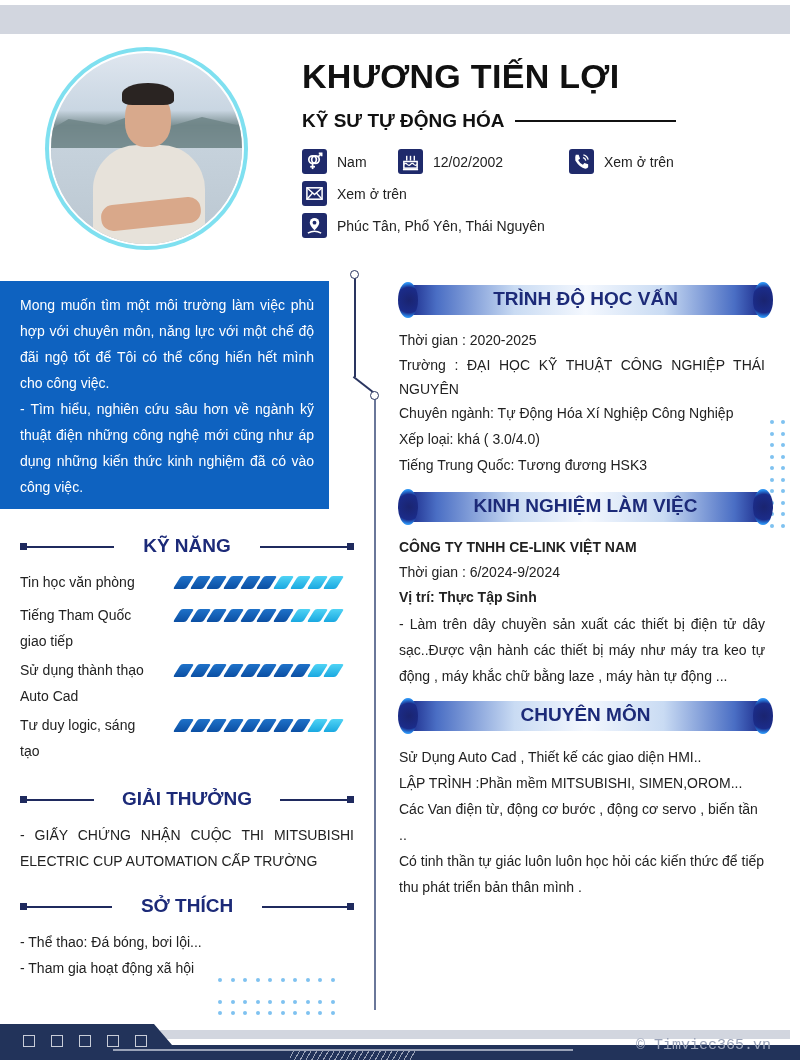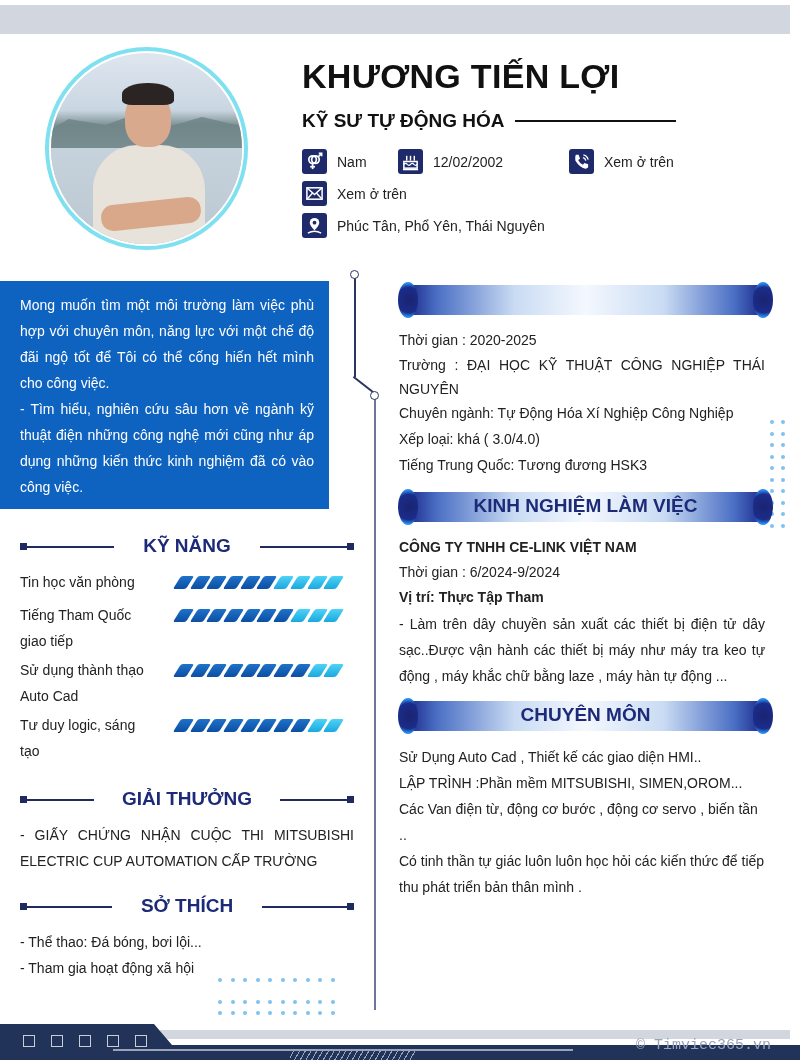--- a/index.html
+++ b/index.html
@@ -326,39 +326,40 @@
     <span></span>
     <span></span>
     <span></span>
     <span></span>
 </div>
 
 <div class="ribbon" style="top:282px;">
   <div class="bg"></div>
     <div class="capL"></div>
     <div class="capR"></div>
+  <div class="t">TRÌNH ĐỘ HỌC VẤN</div>
 </div>
 <div class="rtext" style="top:328px;">
   <div>Thời gian : 2020-2025</div>
   <div class="j" style="text-align-last:justify; line-height:24px;"><span>Trường : ĐẠI HỌC KỸ THUẬT CÔNG NGHIỆP THÁI NGUYÊN</span></div>
   <div style="margin-top:0;">Chuyên ngành: Tự Động Hóa Xí Nghiệp Công Nghiệp</div>
   <div style="margin-top:1px;">Xếp loại: khá ( 3.0/4.0)</div>
   <div style="margin-top:1px;">Tiếng Trung Quốc: Tương đương HSK3</div>
 </div>
 
 <div class="ribbon" style="top:489px;">
   <div class="bg"></div>
     <div class="capL"></div>
     <div class="capR"></div>
   <div class="t">KINH NGHIỆM LÀM VIỆC</div>
 </div>
 <div class="rtext" style="top:535px;">
   <div><b>CÔNG TY TNHH CE-LINK VIỆT NAM</b></div>
   <div>Thời gian : 6/2024-9/2024</div>
-  <div><b>Vị trí: Thực Tập Tham</b></div>
+  <div><b>Vị trí: Thực Tập Sinh</b></div>
   <div class="j" style="line-height:26px; margin-top:1px;">- Làm trên dây chuyền sản xuất các thiết bị điện tử dây sạc..Được vận hành các thiết bị máy như máy tra keo tự động , máy khắc chữ bằng laze , máy hàn tự động ...</div>
 </div>
 
 <div class="ribbon" style="top:698px;">
   <div class="bg"></div>
     <div class="capL"></div>
     <div class="capR"></div>
   <div class="t">CHUYÊN MÔN</div>
 </div>
 <div class="rtext" style="top:744px; line-height:26px;">

